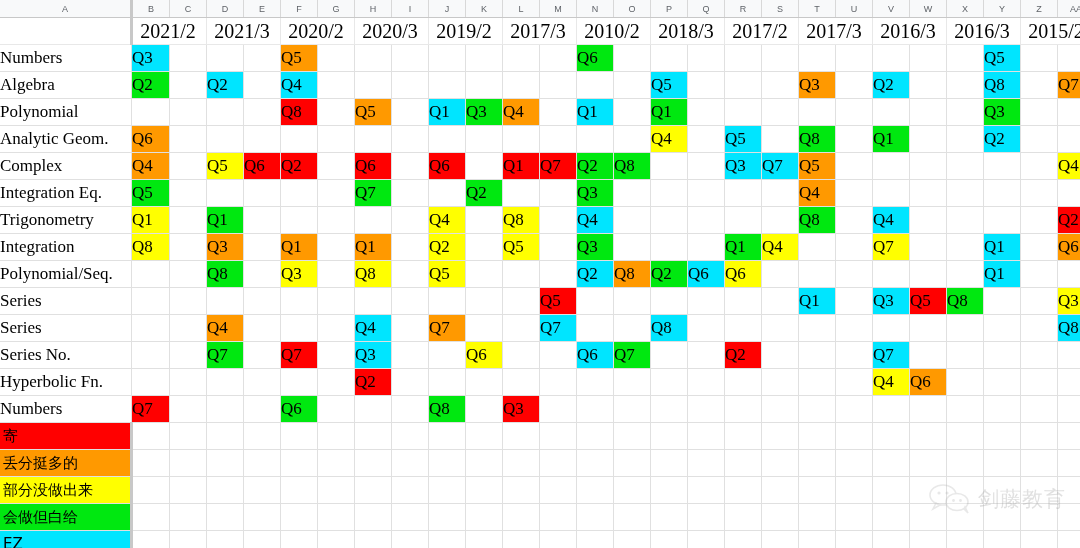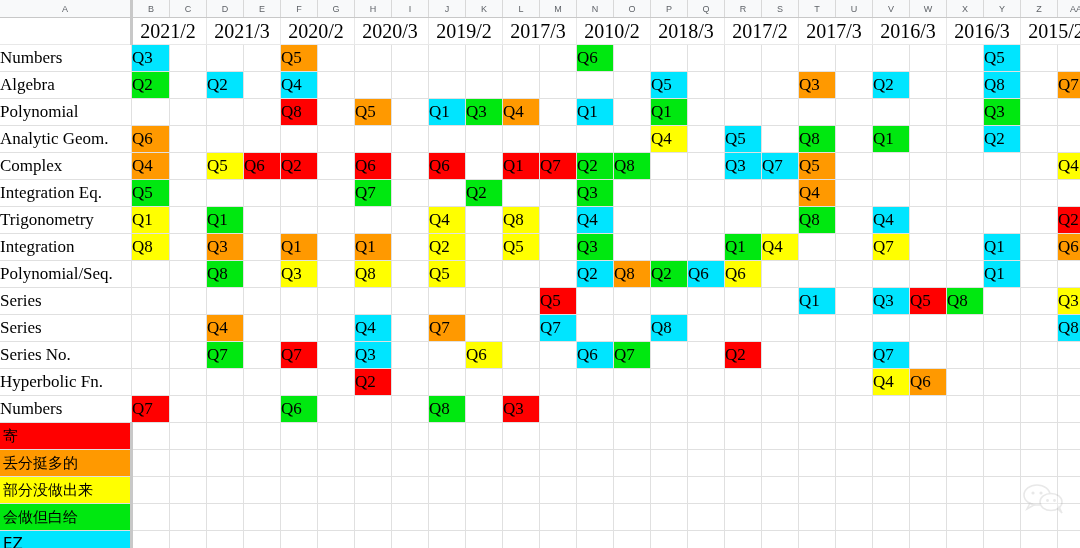--- a/index.html
+++ b/index.html
@@ -720,14 +720,15 @@
     <svg width="44" height="30" viewBox="0 0 44 30">
       <ellipse cx="15" cy="11" rx="13" ry="10" fill="none" stroke="#b5b5b5" stroke-width="1.6"></ellipse>
       <path d="M8 19 L5 25 L12 21 Z" fill="none" stroke="#b5b5b5" stroke-width="1.6"></path>
       <circle cx="11" cy="9" r="1.6" fill="#b5b5b5"></circle>
       <circle cx="19" cy="9" r="1.6" fill="#b5b5b5"></circle>
       <ellipse cx="29" cy="18" rx="11" ry="8.5" fill="#ffffff" stroke="#b5b5b5" stroke-width="1.6"></ellipse>
       <path d="M36 25 L40 29 L37 23 Z" fill="none" stroke="#b5b5b5" stroke-width="1.6"></path>
       <circle cx="25.5" cy="16.5" r="1.4" fill="#b5b5b5"></circle>
       <circle cx="32.5" cy="16.5" r="1.4" fill="#b5b5b5"></circle>
     </svg>
+    <span class="wmtext">剑藤教育</span>
   </div>
 </div>
 
 </body></html>

